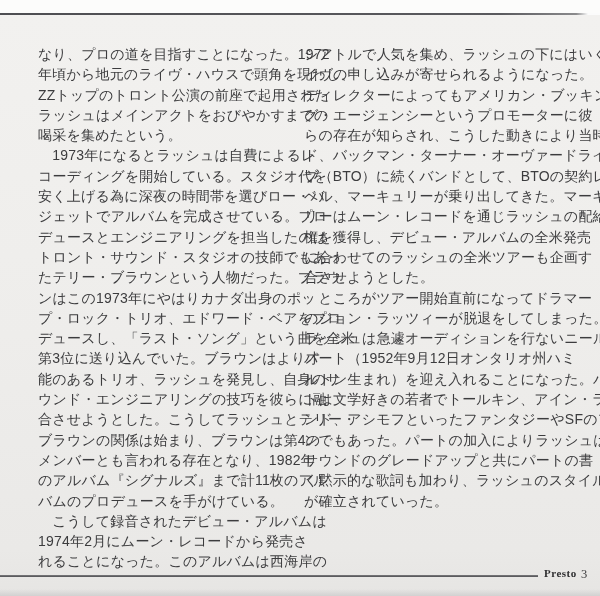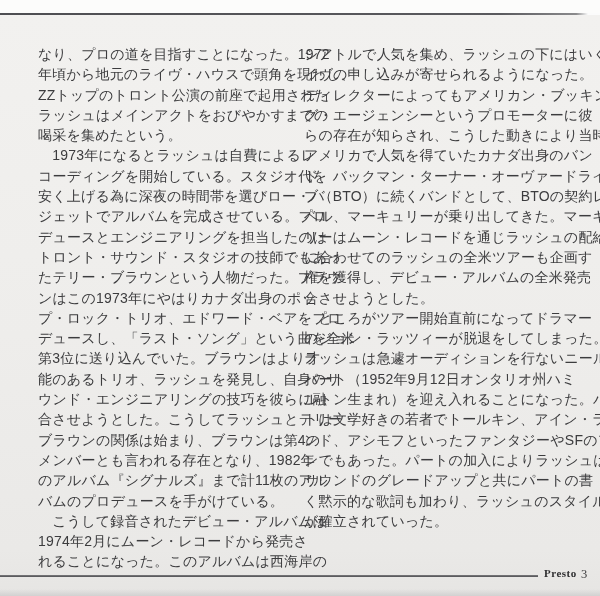--- a/index.html
+++ b/index.html
@@ -117,27 +117,26 @@
         <div class="line">1974年2月にムーン・レコードから発売さ</div>
         <div class="line">れることになった。このアルバムは西海岸の</div>
       </div>
 
     <div class="text-column col-right">
         <div class="line">シアトルで人気を集め、ラッシュの下にはいく</div>
         <div class="line">イヴの申し込みが寄せられるようになった。</div>
         <div class="line">ディレクターによってもアメリカン・ブッキン</div>
         <div class="line">グ・エージェンシーというプロモーターに彼</div>
         <div class="line">らの存在が知らされ、こうした動きにより当時</div>
-        <div class="line">アメリカで人気を得ていたカナダ出身のバン</div>
         <div class="line">ド、バックマン・ターナー・オーヴァードライ</div>
         <div class="line">ブ（BTO）に続くバンドとして、BTOの契約レー</div>
         <div class="line">ベル、マーキュリーが乗り出してきた。マーキュ</div>
         <div class="line">リーはムーン・レコードを通じラッシュの配給</div>
+        <div class="line">権を獲得し、デビュー・アルバムの全米発売</div>
         <div class="line">に合わせてのラッシュの全米ツアーも企画す</div>
-        <div class="line">権を獲得し、デビュー・アルバムの全米発売</div>
         <div class="line">合させようとした。</div>
         <div class="line">　ところがツアー開始直前になってドラマー</div>
         <div class="line">のジョン・ラッツィーが脱退をしてしまった。</div>
         <div class="line">ラッシュは急遽オーディションを行ないニール・</div>
         <div class="line">パート（1952年9月12日オンタリオ州ハミ</div>
         <div class="line">ルトン生まれ）を迎え入れることになった。パー</div>
         <div class="line">トは文学好きの若者でトールキン、アイン・ラ</div>
         <div class="line">ンド、アシモフといったファンタジーやSFのファ</div>
         <div class="line">ンでもあった。パートの加入によりラッシュは</div>
         <div class="line">サウンドのグレードアップと共にパートの書</div>

